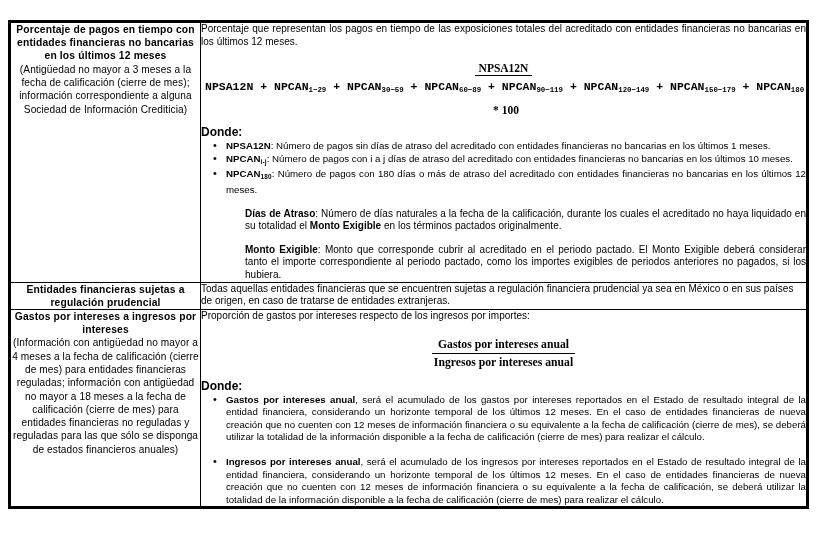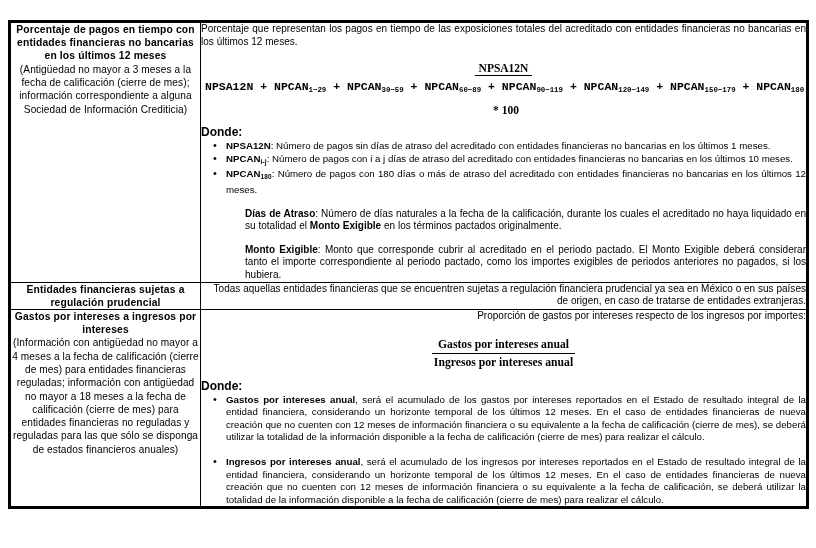--- a/index.html
+++ b/index.html
@@ -54,21 +54,21 @@
     line-height: 13.3px;
     font-weight: normal;
     letter-spacing: 0.1px;
   }
   .body-text {
     font-size: 10px;
     line-height: 12.6px;
     text-align: justify;
     letter-spacing: 0.02px;
   }
-  .body-text.nojust { text-align: right; }
+  .body-text.nojust { text-align: left; }
   .donde {
     font-size: 12px;
     font-weight: bold;
     line-height: 13px;
     margin-bottom: 1px;
   }
   ul.bullets {
     margin: 0;
     padding: 0 0 0 25px;
     list-style: none;

